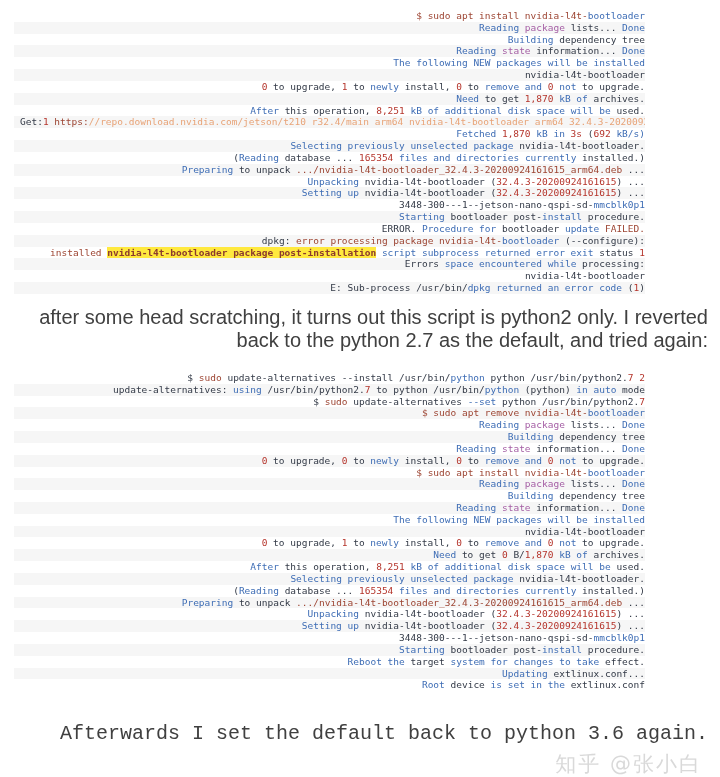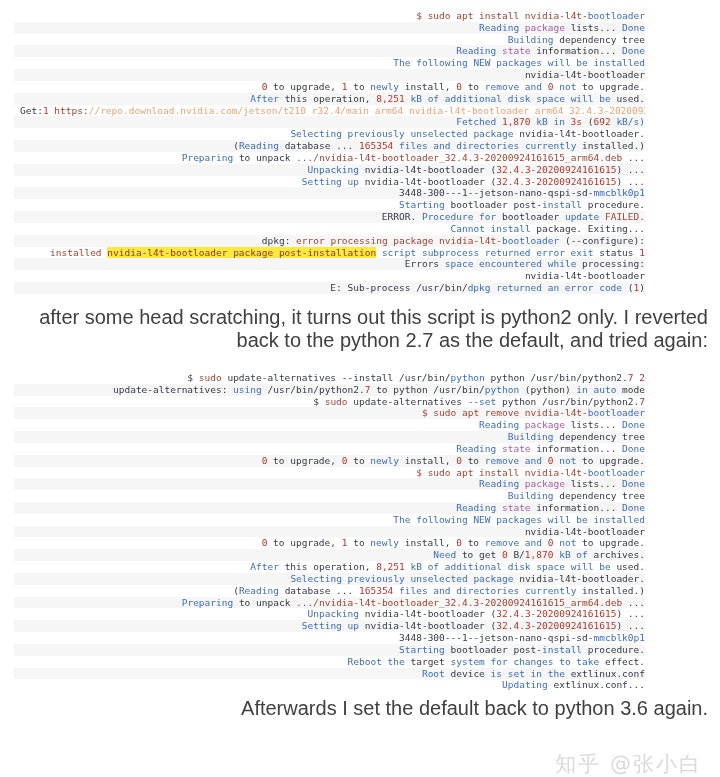--- a/index.html
+++ b/index.html
@@ -24,29 +24,29 @@
     overflow:hidden;
     padding-left:6px;
   }
   .code-line:nth-child(even){background:var(--c-stripe);}
   .tk-d{color:var(--c-d);}
   .tk-b{color:var(--c-b);}
   .tk-p{color:var(--c-p);}
   .tk-m{color:var(--c-m);}
   .tk-r{color:var(--c-r);}
   .tk-o{color:var(--c-o);}
-  .tk-h{color:var(--c-hltext);background:var(--c-hlbg);font-weight:normal;}
+  .tk-h{color:var(--c-hltext);background:var(--c-hlbg);font-weight:bold;}
   .para{
     width:694px;
     font-size:20px;
     line-height:23px;
     color:var(--c-body);
     margin:12px 0 14px 0;
   }
-  .para.last{margin-top:6px;}
+  .para.last{margin-top:31px;font-family:Liberation Mono, monospace;}
   .block-gap{height:6px;}
   .watermark{
     position:absolute;
     right:18px;
     top:750px;
     font-size:21px;
     color:var(--c-wm);
     letter-spacing:2px;
     font-family:"DejaVu Sans",sans-serif;
   }
@@ -57,32 +57,32 @@
 <div class="content">
 
   <div class="code-block">
       <div class="code-line"><span class="tk-m">$ sudo apt install nvidia-l4t-</span><span class="tk-b">bootloader</span></div>
       <div class="code-line"><span class="tk-b">Reading </span><span class="tk-p">package </span><span class="tk-d">lists... </span><span class="tk-b">Done</span></div>
       <div class="code-line"><span class="tk-b">Building </span><span class="tk-d">dependency tree</span></div>
       <div class="code-line"><span class="tk-b">Reading </span><span class="tk-p">state </span><span class="tk-d">information... </span><span class="tk-b">Done</span></div>
       <div class="code-line"><span class="tk-b">The following NEW packages will be installed</span></div>
       <div class="code-line"><span class="tk-d">  nvidia-l4t-bootloader</span></div>
       <div class="code-line"><span class="tk-r">0</span><span class="tk-d"> to upgrade, </span><span class="tk-r">1</span><span class="tk-d"> to </span><span class="tk-b">newly </span><span class="tk-d">install, </span><span class="tk-r">0</span><span class="tk-d"> to </span><span class="tk-b">remove </span><span class="tk-b">and </span><span class="tk-r">0</span><span class="tk-b"> not </span><span class="tk-d">to upgrade.</span></div>
+      <div class="code-line"><span class="tk-b">Need </span><span class="tk-d">to get </span><span class="tk-r">1,870</span><span class="tk-b"> kB </span><span class="tk-b">of </span><span class="tk-d">archives.</span></div>
       <div class="code-line"><span class="tk-b">After </span><span class="tk-d">this operation, </span><span class="tk-r">8,251</span><span class="tk-b"> kB of additional disk space will be </span><span class="tk-d">used.</span></div>
       <div class="code-line"><span class="tk-d">Get:</span><span class="tk-r">1</span><span class="tk-d"> </span><span class="tk-m">https:</span><span class="tk-o">//repo.download.nvidia.com/jetson/t210 r32.4/main arm64 nvidia-l4t-bootloader arm64 32.4.3-20200924161615</span></div>
       <div class="code-line"><span class="tk-b">Fetched </span><span class="tk-r">1,870</span><span class="tk-b"> kB </span><span class="tk-b">in </span><span class="tk-r">3s</span><span class="tk-d"> (</span><span class="tk-r">692</span><span class="tk-b"> kB/s)</span></div>
       <div class="code-line"><span class="tk-b">Selecting previously unselected package </span><span class="tk-d">nvidia-l4t-bootloader.</span></div>
       <div class="code-line"><span class="tk-d">(</span><span class="tk-b">Reading </span><span class="tk-d">database ... </span><span class="tk-r">165354</span><span class="tk-b"> files and directories currently </span><span class="tk-d">installed.)</span></div>
       <div class="code-line"><span class="tk-b">Preparing </span><span class="tk-d">to unpack </span><span class="tk-m">.../nvidia-l4t-bootloader_32.4.3-20200924161615_arm64.deb</span><span class="tk-d"> ...</span></div>
       <div class="code-line"><span class="tk-b">Unpacking </span><span class="tk-d">nvidia-l4t-bootloader (</span><span class="tk-r">32.4.3-20200924161615</span><span class="tk-d">) ...</span></div>
       <div class="code-line"><span class="tk-b">Setting up </span><span class="tk-d">nvidia-l4t-bootloader (</span><span class="tk-r">32.4.3-20200924161615</span><span class="tk-d">) ...</span></div>
       <div class="code-line"><span class="tk-d">3448-300---1--jetson-nano-qspi-sd-</span><span class="tk-b">mmcblk0p1</span></div>
       <div class="code-line"><span class="tk-b">Starting </span><span class="tk-d">bootloader </span><span class="tk-d">post-</span><span class="tk-b">install </span><span class="tk-d">procedure.</span></div>
       <div class="code-line"><span class="tk-d">ERROR. </span><span class="tk-b">Procedure for </span><span class="tk-d">bootloader </span><span class="tk-b">update </span><span class="tk-m">FAILED.</span></div>
-      <div class="code-line"><span class="tk-b">Cannot install </span><span class="tk-d">package. Exiting...</span></div>
       <div class="code-line"><span class="tk-d">dpkg: </span><span class="tk-m">error processing package nvidia-l4t-</span><span class="tk-b">bootloader </span><span class="tk-d">(--configure):</span></div>
       <div class="code-line"><span class="tk-d"> </span><span class="tk-m">installed </span><span class="tk-h">nvidia-l4t-bootloader package post-installation</span><span class="tk-d"> </span><span class="tk-b">script subprocess returned error exit </span><span class="tk-d">status </span><span class="tk-r">1</span></div>
       <div class="code-line"><span class="tk-d">Errors </span><span class="tk-b">space encountered while </span><span class="tk-d">processing:</span></div>
       <div class="code-line"><span class="tk-d"> nvidia-l4t-bootloader</span></div>
       <div class="code-line"><span class="tk-d">E: Sub-process /usr/bin/</span><span class="tk-b">dpkg </span><span class="tk-b">returned an error code </span><span class="tk-d">(</span><span class="tk-r">1</span><span class="tk-d">)</span></div>
     </div>
 
   <p class="para">after some head scratching, it turns out this script is python2 only. I reverted back to the python 2.7 as the default, and tried again:</p>
 
   <div class="block-gap"></div>
@@ -106,21 +106,21 @@
       <div class="code-line"><span class="tk-b">Need </span><span class="tk-d">to get </span><span class="tk-r">0</span><span class="tk-d"> B/</span><span class="tk-r">1,870</span><span class="tk-b"> kB </span><span class="tk-b">of </span><span class="tk-d">archives.</span></div>
       <div class="code-line"><span class="tk-b">After </span><span class="tk-d">this operation, </span><span class="tk-r">8,251</span><span class="tk-b"> kB of additional disk space will be </span><span class="tk-d">used.</span></div>
       <div class="code-line"><span class="tk-b">Selecting previously unselected package </span><span class="tk-d">nvidia-l4t-bootloader.</span></div>
       <div class="code-line"><span class="tk-d">(</span><span class="tk-b">Reading </span><span class="tk-d">database ... </span><span class="tk-r">165354</span><span class="tk-b"> files and directories currently </span><span class="tk-d">installed.)</span></div>
       <div class="code-line"><span class="tk-b">Preparing </span><span class="tk-d">to unpack </span><span class="tk-m">.../nvidia-l4t-bootloader_32.4.3-20200924161615_arm64.deb</span><span class="tk-d"> ...</span></div>
       <div class="code-line"><span class="tk-b">Unpacking </span><span class="tk-d">nvidia-l4t-bootloader (</span><span class="tk-r">32.4.3-20200924161615</span><span class="tk-d">) ...</span></div>
       <div class="code-line"><span class="tk-b">Setting up </span><span class="tk-d">nvidia-l4t-bootloader (</span><span class="tk-r">32.4.3-20200924161615</span><span class="tk-d">) ...</span></div>
       <div class="code-line"><span class="tk-d">3448-300---1--jetson-nano-qspi-sd-</span><span class="tk-b">mmcblk0p1</span></div>
       <div class="code-line"><span class="tk-b">Starting </span><span class="tk-d">bootloader </span><span class="tk-d">post-</span><span class="tk-b">install </span><span class="tk-d">procedure.</span></div>
       <div class="code-line"><span class="tk-b">Reboot the </span><span class="tk-d">target </span><span class="tk-b">system for changes to take </span><span class="tk-d">effect.</span></div>
+      <div class="code-line"><span class="tk-b">Updating </span><span class="tk-d">extlinux.conf...</span></div>
       <div class="code-line"><span class="tk-b">Root </span><span class="tk-d">device </span><span class="tk-b">is set in the </span><span class="tk-d">extlinux.conf</span></div>
-      <div class="code-line"><span class="tk-b">Updating </span><span class="tk-d">extlinux.conf...</span></div>
     </div>
 
   <p class="para last">Afterwards I set the default back to python 3.6 again.</p>
 
 </div>
 
 <div class="watermark">知乎 @张小白</div>
 
 </body></html>

